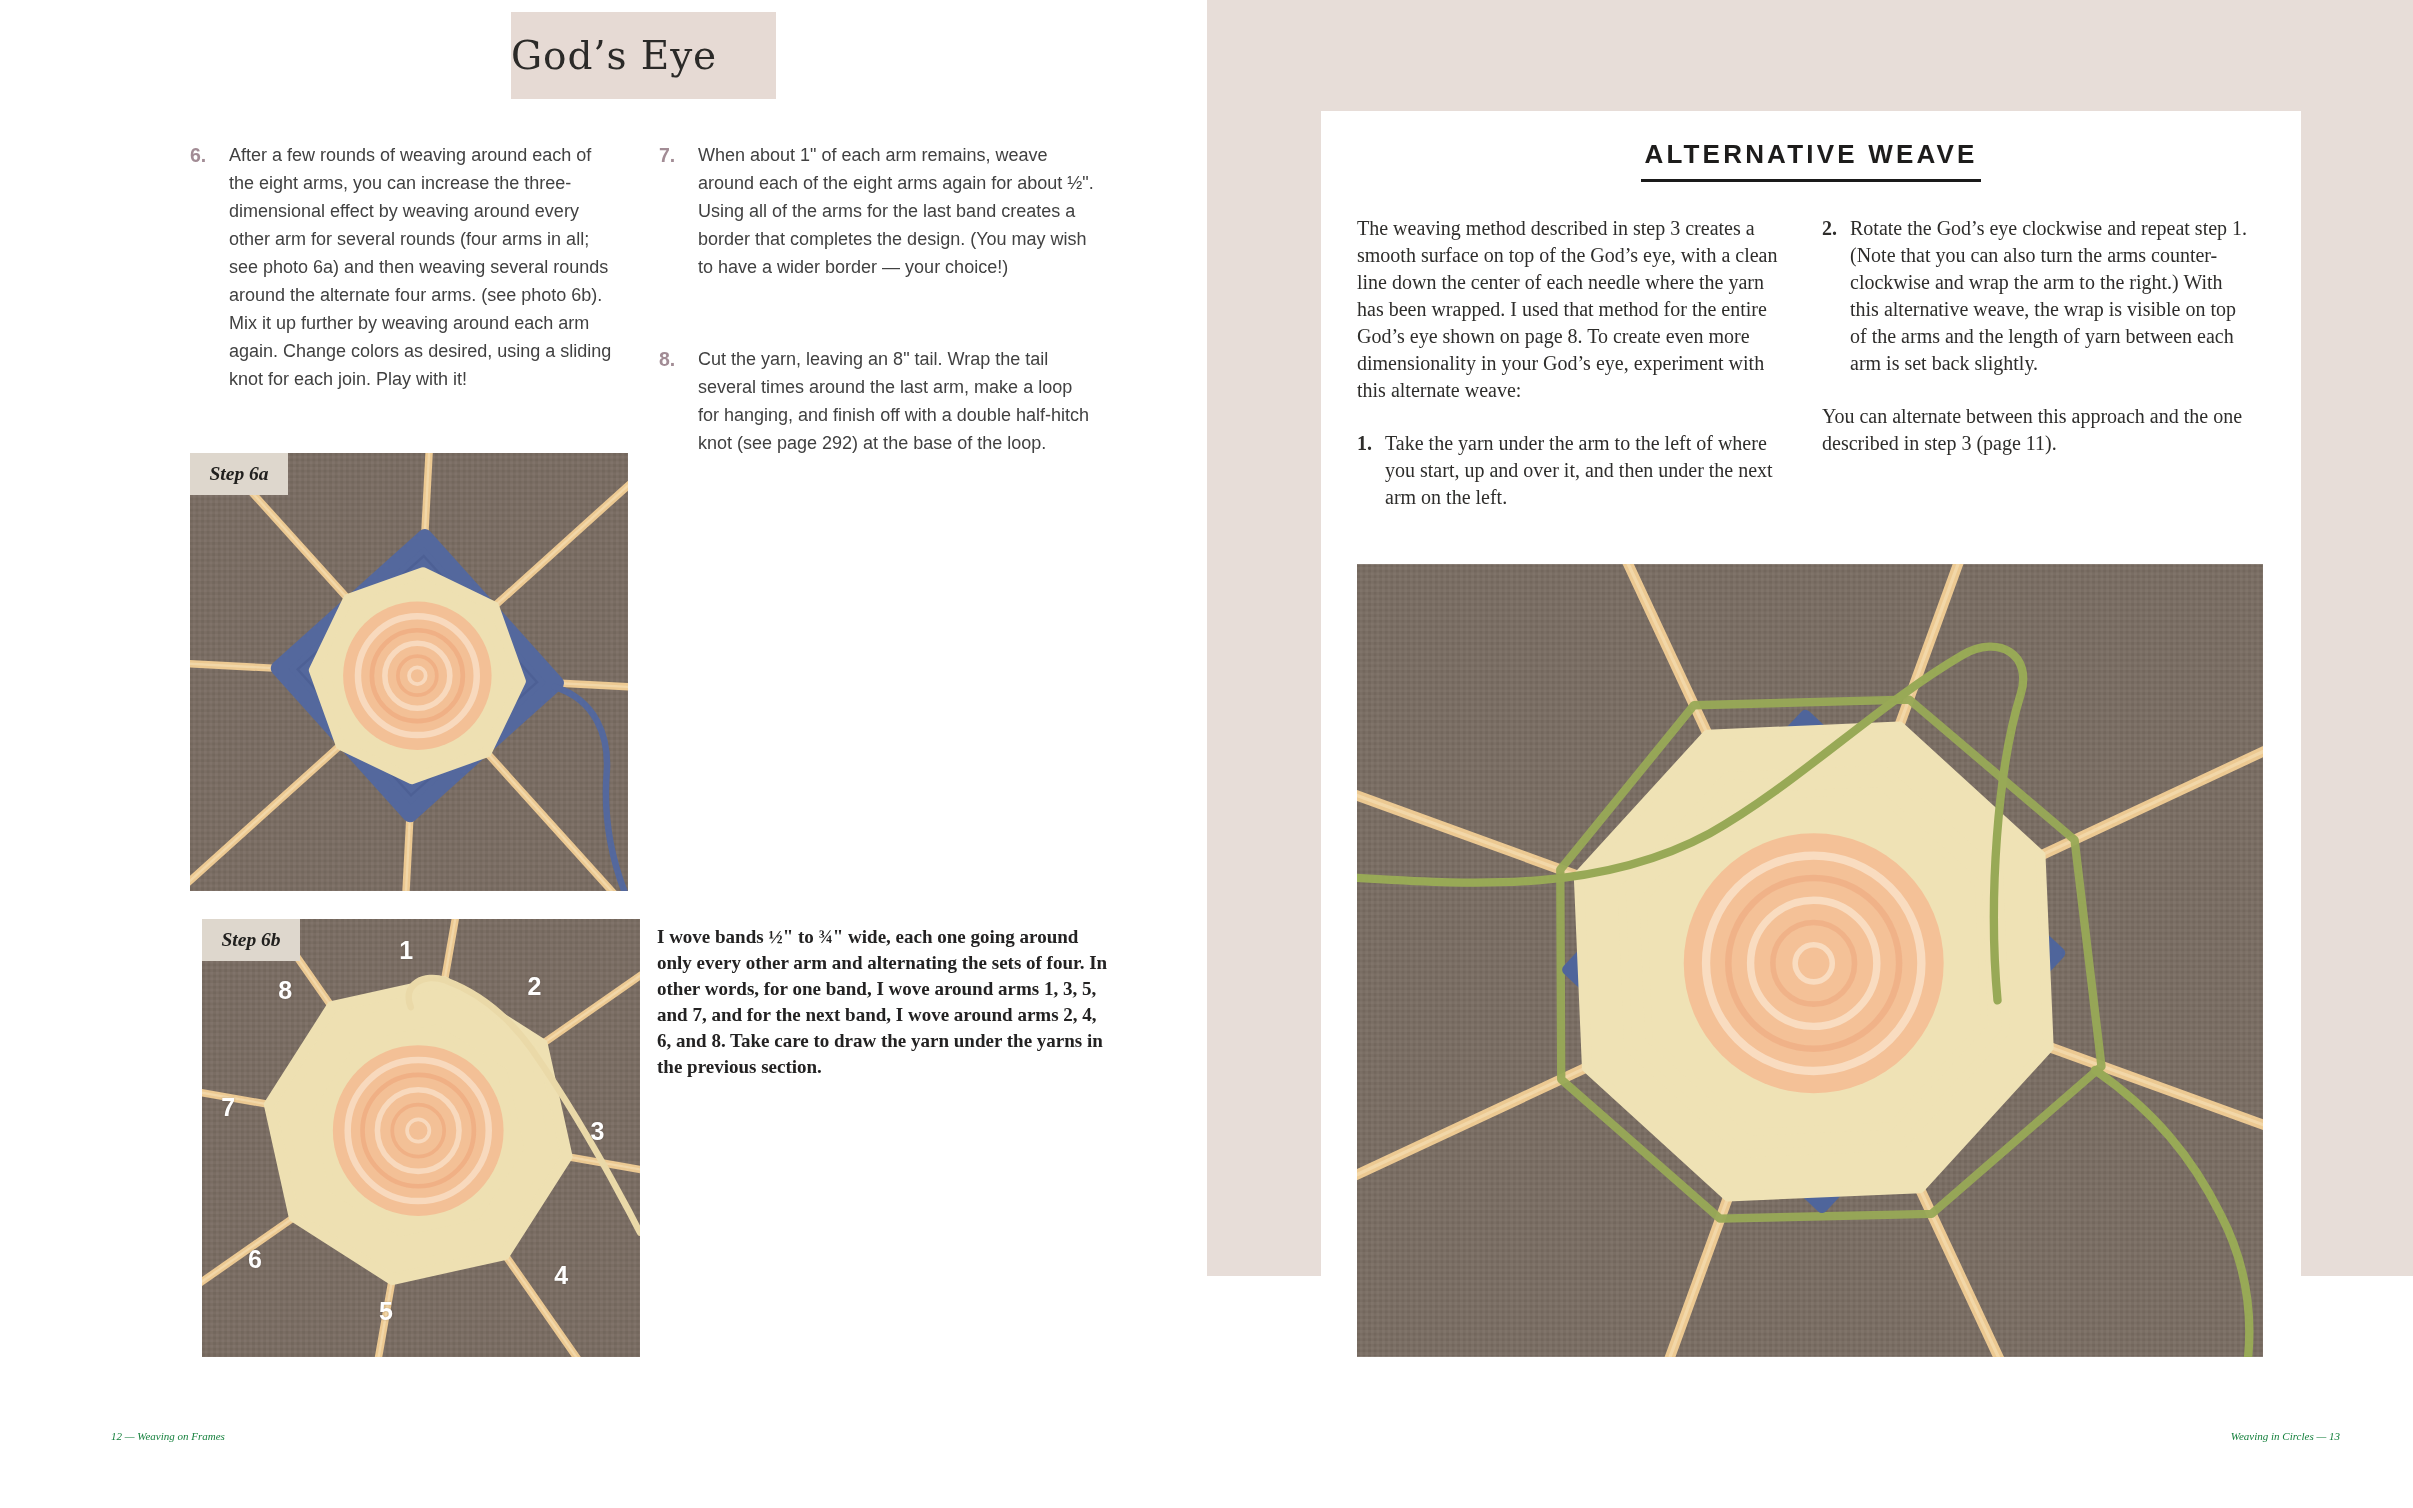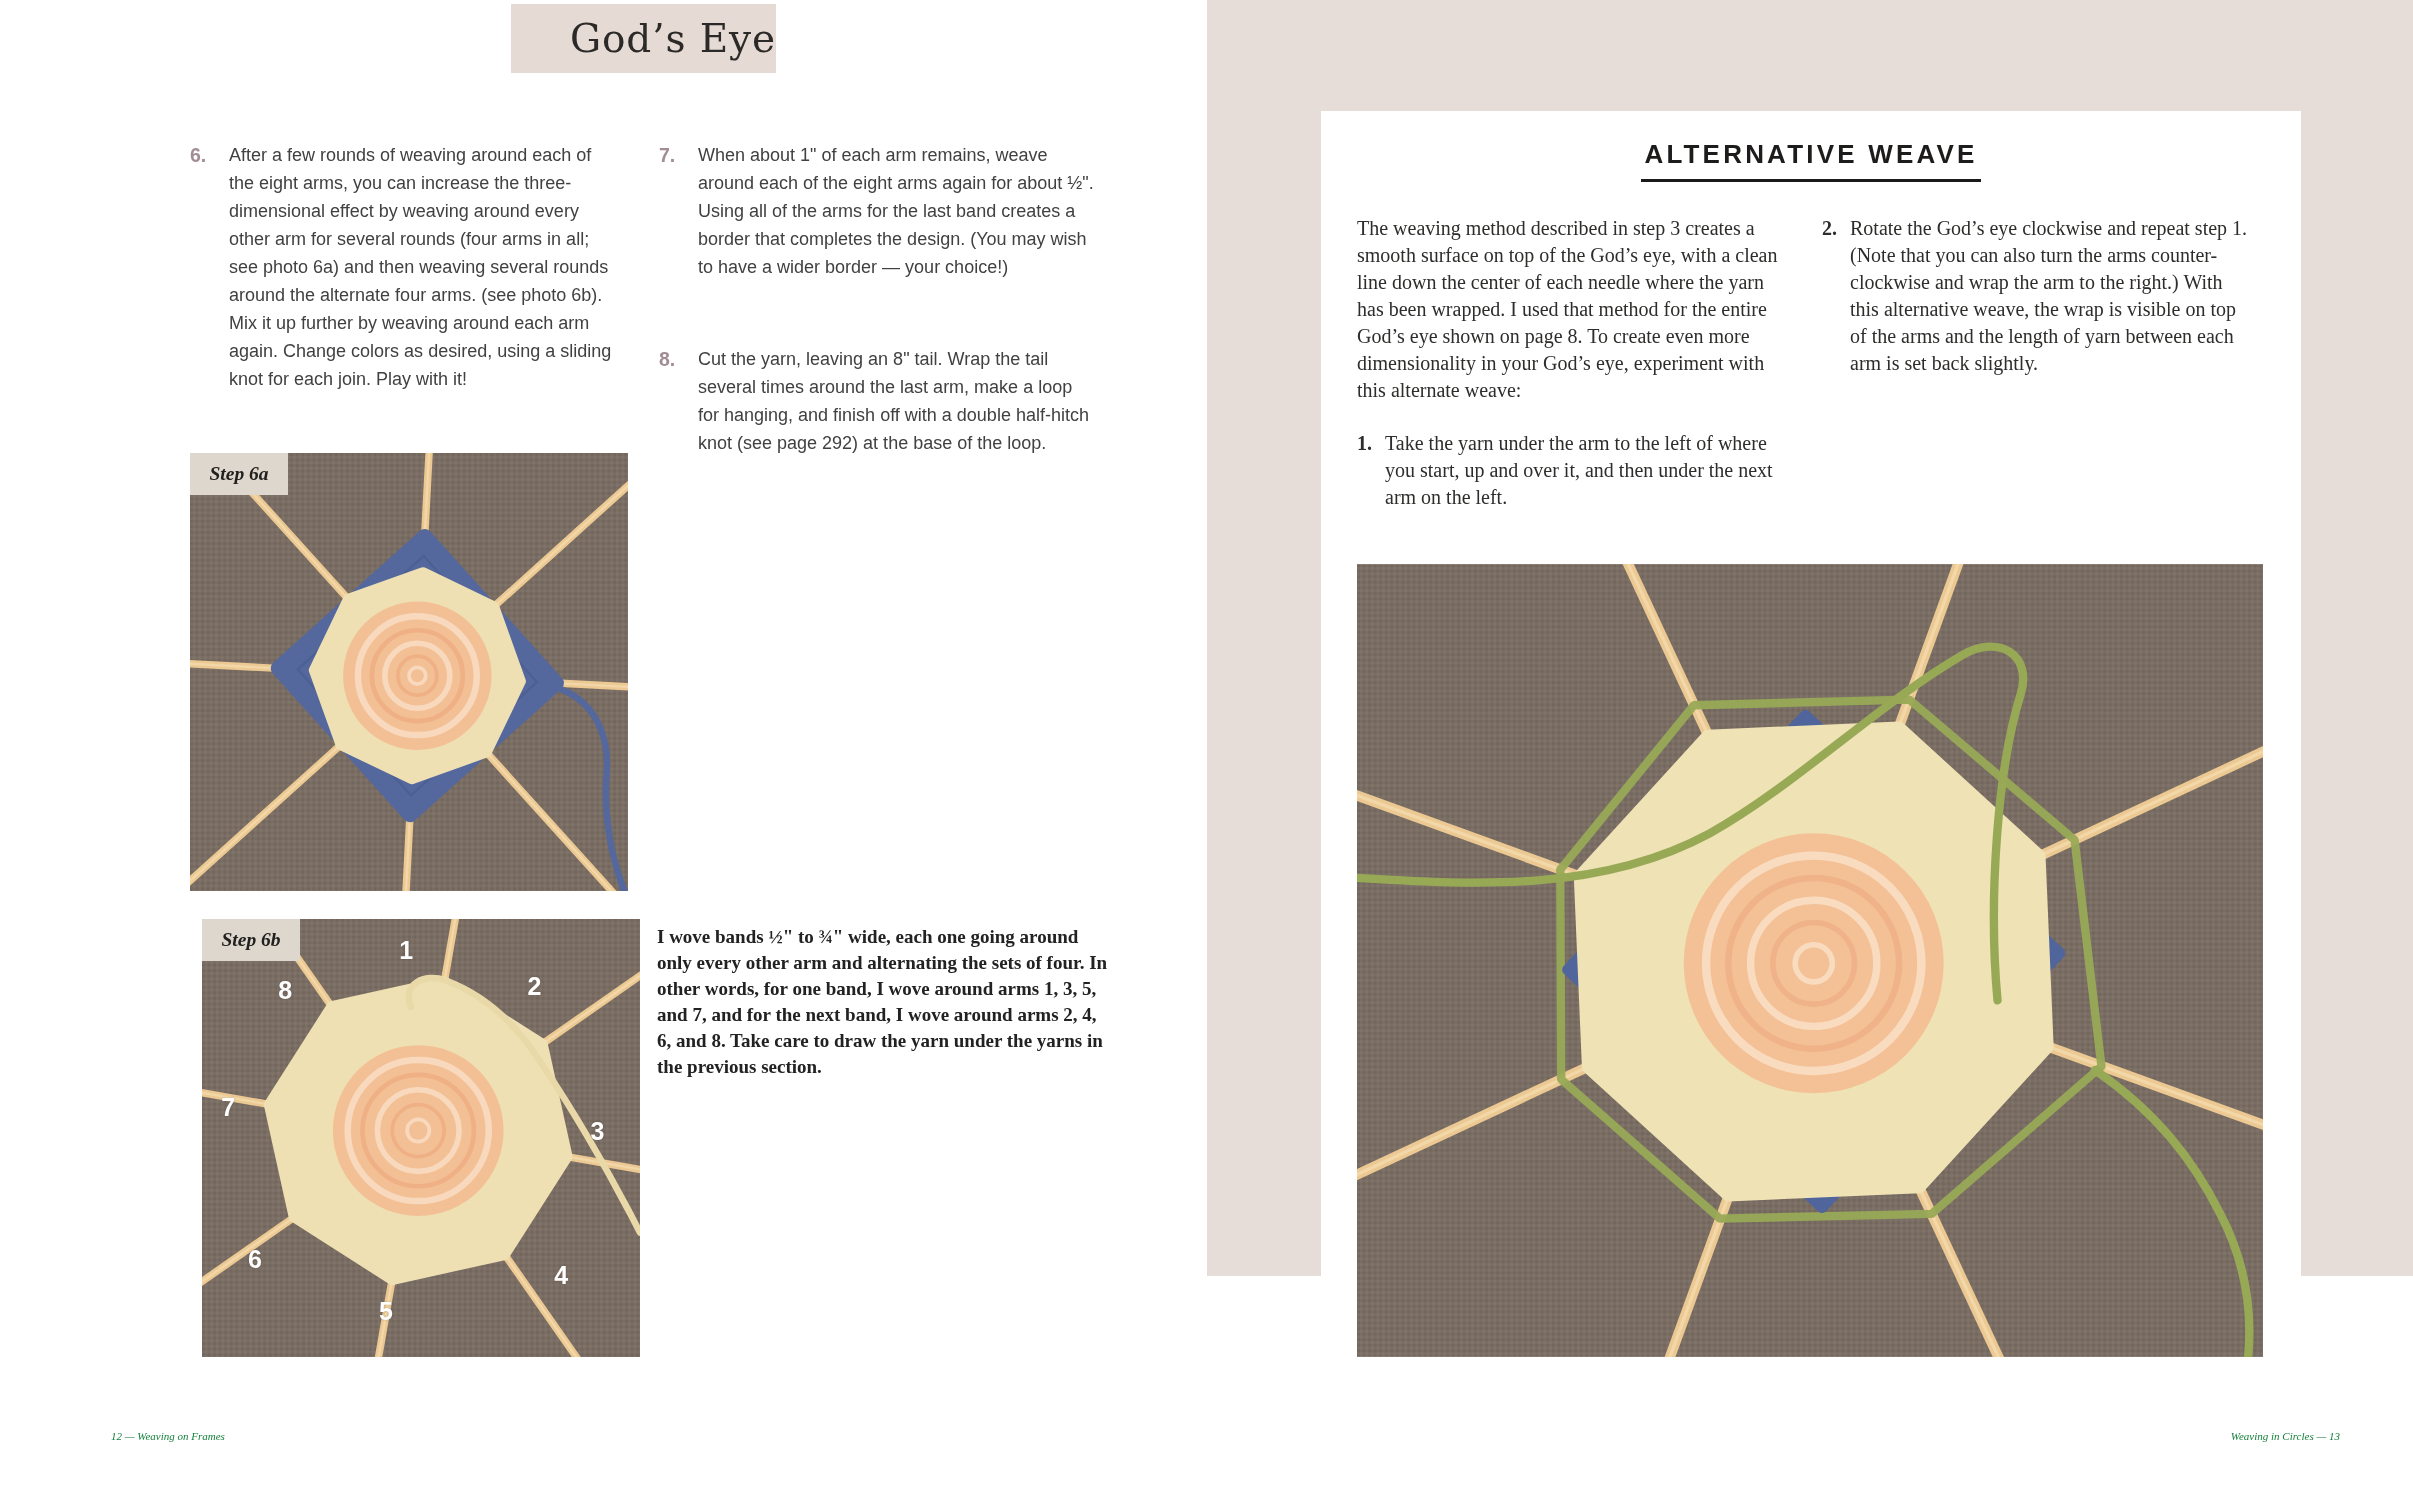--- a/index.html
+++ b/index.html
@@ -3,22 +3,22 @@
 <meta charset="utf-8">
 <style>
   html,body{margin:0;padding:0;}
   body{width:2413px;height:1508px;position:relative;background:#ffffff;
        font-family:"Liberation Sans","DejaVu Sans",sans-serif;}
   .spread{position:absolute;inset:0;width:2413px;height:1508px;overflow:hidden;}
   .abs{position:absolute;}
 
   
   .left-page{left:0;top:0;width:1207px;height:1508px;background:#ffffff;}
-  .title-box{left:511px;top:4px;width:265px;height:69px;background:#e6dad4;
-             display:flex;align-items:center;justify-content:flex-end;}
+  .title-box{left:511px;top:12px;width:265px;height:87px;background:#e6dad4;
+             display:flex;align-items:center;justify-content:flex-start;}
   .title-box span{font-family:"DejaVu Serif","Liberation Serif",serif;
                   font-size:39px;color:#2b2a28;letter-spacing:0.9px;}
   .step{display:flex;}
   .step-num{flex:0 0 39px;color:#a28c95;font-weight:bold;font-size:19.5px;line-height:28px;}
   .step-text{flex:1;color:#414141;font-size:18px;line-height:28px;}
   .note-bold{font-family:"Liberation Serif","DejaVu Serif",serif;font-weight:bold;
              color:#232222;font-size:19px;line-height:26px;}
   .footer{font-family:"Liberation Serif","DejaVu Serif",serif;font-style:italic;
           color:#15803d;font-size:11px;}
 
@@ -188,20 +188,21 @@
           <span class="rp-item-num">1.</span>
           <div>Take the yarn under the arm to the left of where you start, up and over it, and then under the next arm on the left.</div>
         </div>
       </div>
 
       <div class="abs serif-col" style="left:501px;top:104px;width:434px;">
         <div class="rp-item" style="margin-top:0;">
           <span class="rp-item-num">2.</span>
           <div>Rotate the God’s eye clockwise and repeat step 1. (Note that you can also turn the arms counter-clockwise and wrap the arm to the right.) With this alternative weave, the wrap is visible on top of the arms and the length of yarn between each arm is set back slightly.</div>
         </div>
+        <div class="rp-outro">You can alternate between this approach and the one described in step 3 (page 11).</div>
       </div>
 
       <div class="abs photo" style="left:36px;top:453px;width:906px;height:793px;">
         <svg width="906" height="793" viewBox="0 0 976 854">
           <defs>
             <pattern id="fabC" width="6" height="6" patternUnits="userSpaceOnUse">
               <rect width="6" height="6" fill="#7a6e64"></rect>
               <rect x="0" y="0" width="3" height="3" fill="#73675d"></rect>
               <rect x="3" y="3" width="3" height="3" fill="#80746a"></rect>
             </pattern>

